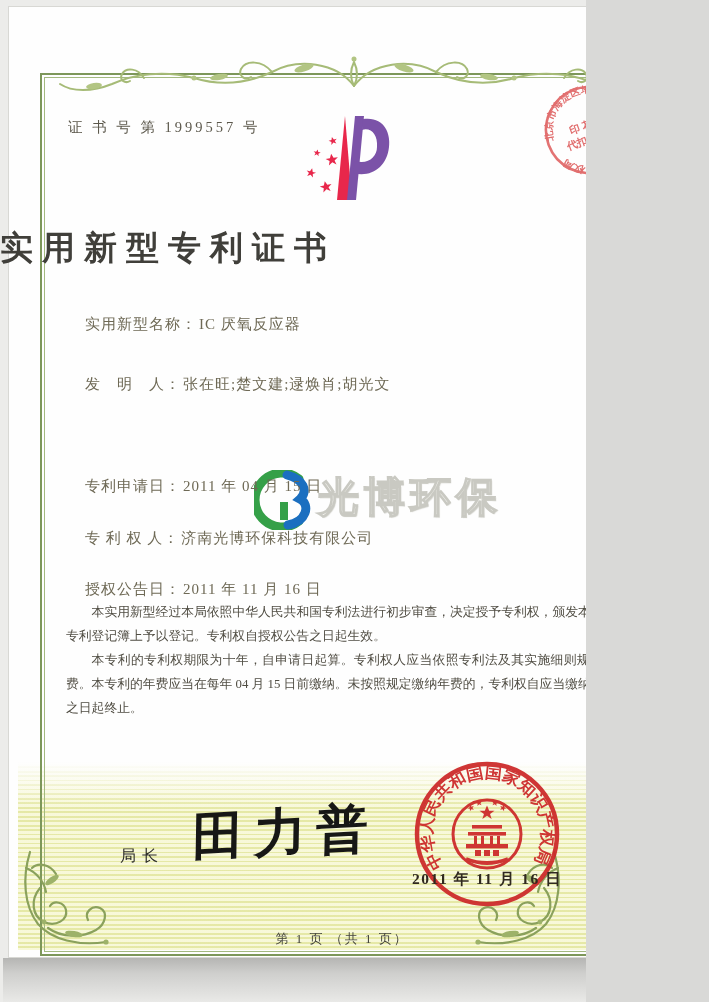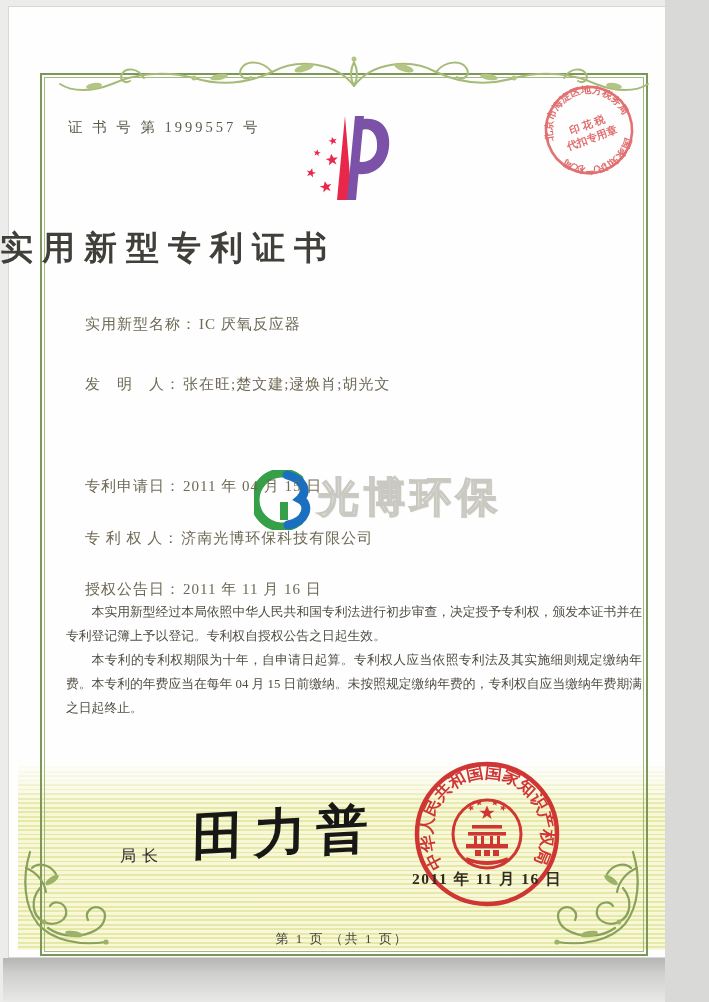--- a/index.html
+++ b/index.html
@@ -1,17 +1,17 @@
 <!DOCTYPE html>
 <html><head>
 <meta charset="utf-8">
 <style>
   html,body{margin:0;padding:0;}
   body{background:#d9d9d7;font-family:"Liberation Serif","DejaVu Serif",serif;}
-  #page{position:relative;width:665px;height:1002px;background:#ececea;overflow:hidden;}
+  #page{position:relative;width:586px;height:1002px;background:#ececea;overflow:hidden;}
   .paper{position:absolute;left:8px;top:6px;width:691px;height:952px;background:#fefefe;border:1px solid #d8d8d4;box-sizing:border-box;}
   .scan-shadow{position:absolute;left:3px;top:958px;width:702px;height:44px;background:linear-gradient(180deg,#b5b5b3 0%,#cfcfcd 35%,#e9e9e7 100%);}
   .frame{position:absolute;left:40px;top:73px;width:604px;height:879px;border:2px solid #7d975a;z-index:3;pointer-events:none;}
   .frame::before{content:'';position:absolute;inset:2px;border:1px solid #a3b97f;}
   .garland{position:absolute;left:54px;top:50px;width:600px;height:52px;z-index:4;}
   .corner-ornament{position:absolute;width:112px;height:98px;z-index:4;}
   .corner-left{left:16px;top:850px;}
   .corner-right{right:18px;top:850px;transform:scaleX(-1);}
   .guilloche{position:absolute;left:18px;top:762px;width:672px;height:188px;z-index:1;
     background:repeating-linear-gradient(180deg,rgba(214,219,125,.50) 0 1.5px,rgba(250,250,225,.55) 1.5px 4.5px),#f5f6d0;}

